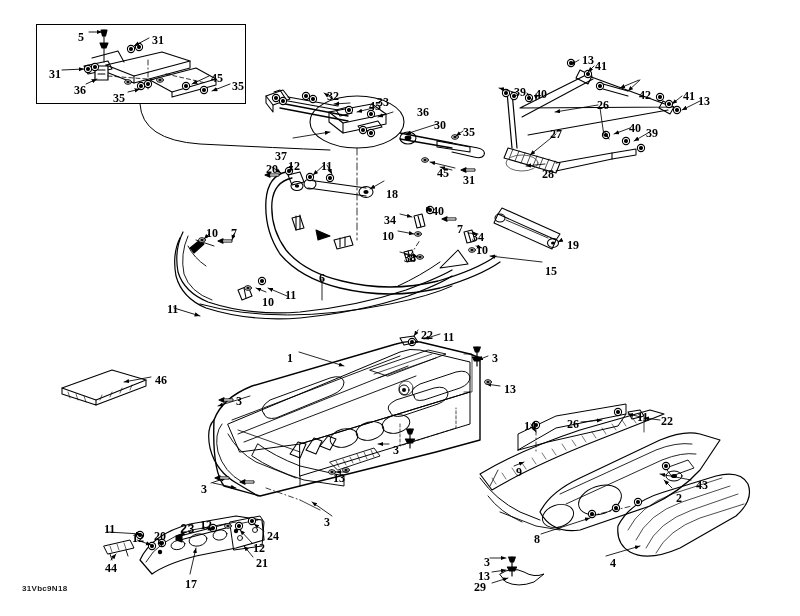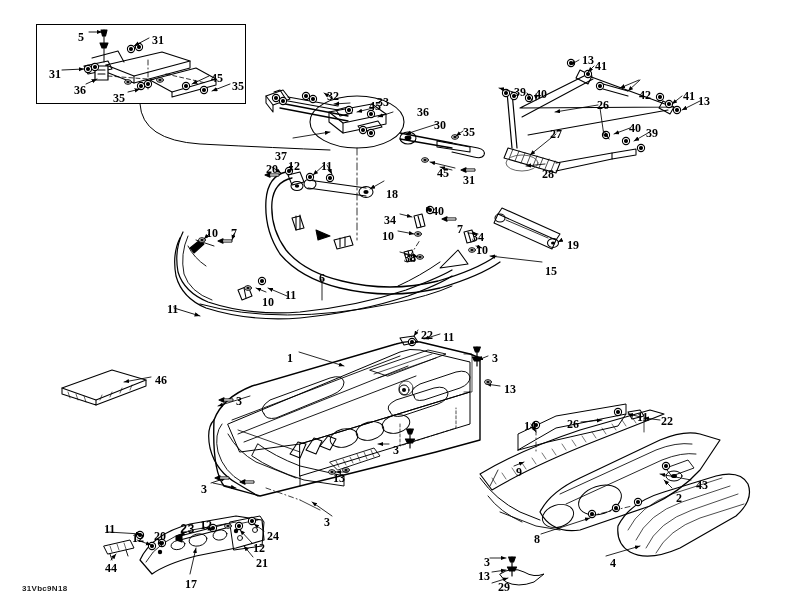--- a/index.html
+++ b/index.html
@@ -639,21 +639,21 @@
   <div class="callout" style="left:524px; top:420px;">14</div>
   <div class="callout" style="left:567px; top:418px;">26</div>
   <div class="callout" style="left:637px; top:411px;">11</div>
   <div class="callout" style="left:661px; top:415px;">22</div>
   <div class="callout" style="left:696px; top:479px;">43</div>
   <div class="callout" style="left:676px; top:492px;">2</div>
   <div class="callout" style="left:534px; top:533px;">8</div>
   <div class="callout" style="left:610px; top:557px;">4</div>
   <div class="callout" style="left:484px; top:556px;">3</div>
   <div class="callout" style="left:478px; top:570px;">13</div>
-  <div class="callout" style="left:498px; top:581px;">29</div>
+  <div class="callout" style="left:474px; top:581px;">29</div>
 
   <div class="callout" style="left:104px; top:523px;">11</div>
   <div class="callout" style="left:132px; top:532px;">12</div>
   <div class="callout" style="left:154px; top:530px;">20</div>
   <div class="callout" style="left:180px; top:524px;font-family:Liberation Mono, monospace;">23</div>
   <div class="callout" style="left:200px; top:519px;">12</div>
   <div class="callout" style="left:267px; top:530px;">24</div>
   <div class="callout" style="left:253px; top:542px;">12</div>
   <div class="callout" style="left:256px; top:557px;">21</div>
   <div class="callout" style="left:105px; top:562px;">44</div>

